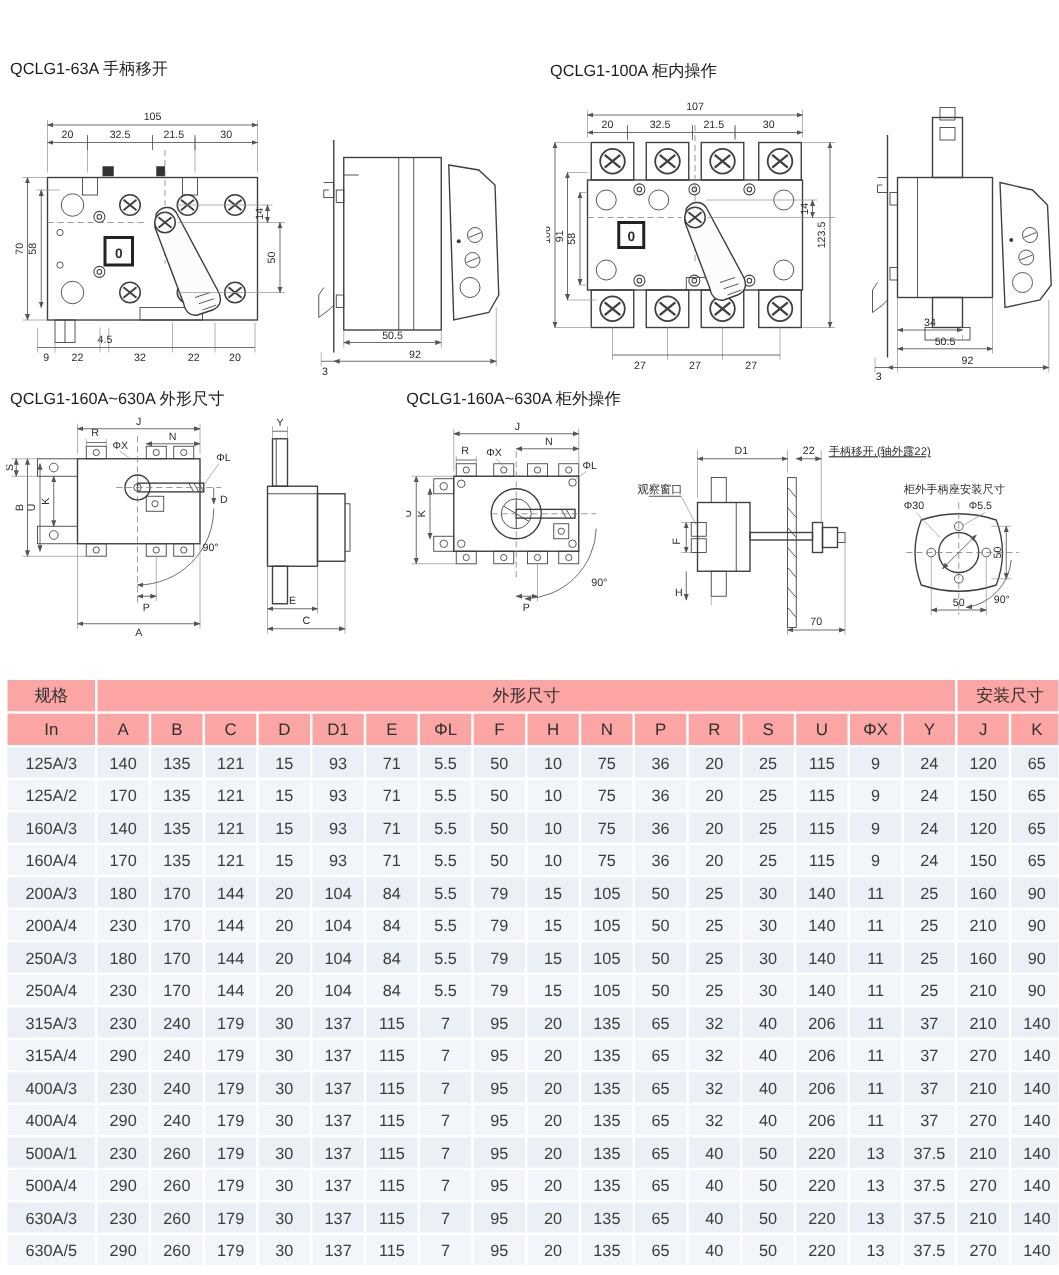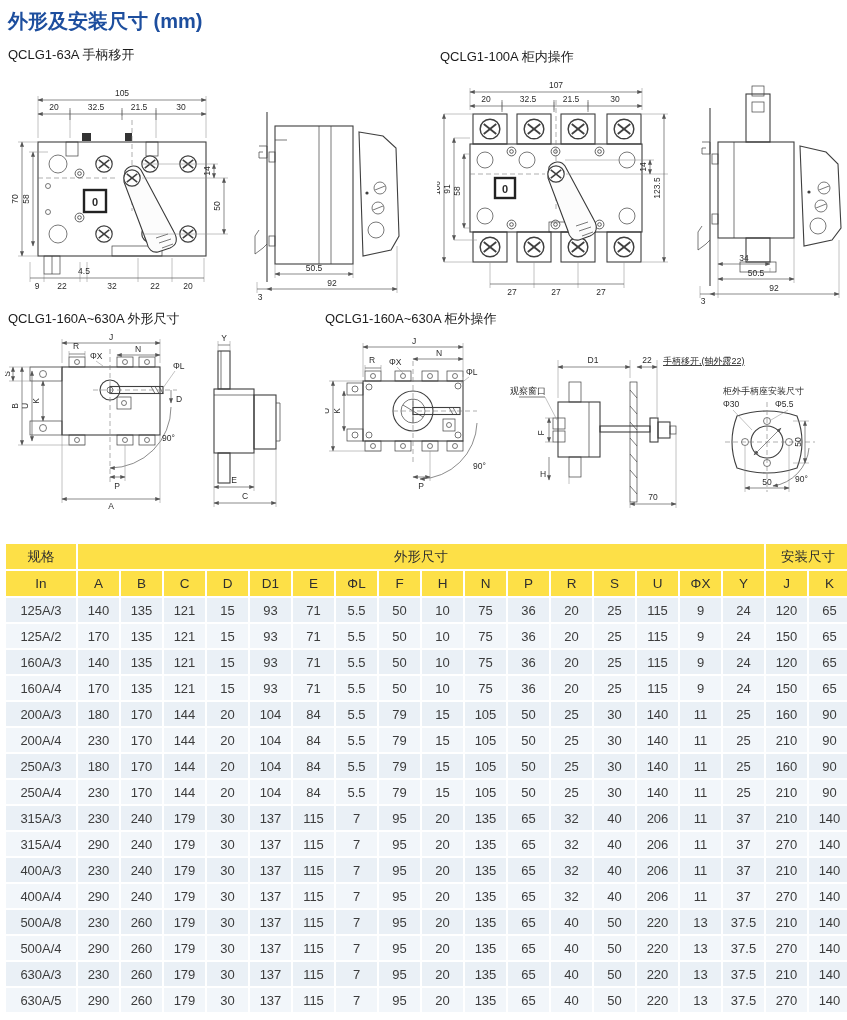--- a/index.html
+++ b/index.html
@@ -14,21 +14,21 @@
   .t{fill:none;stroke:#3f3f3f;stroke-width:0.7;}
   .d{fill:none;stroke:#5a5a5a;stroke-width:0.7;}
   .e{fill:none;stroke:#8f8f8f;stroke-width:0.55;}
   .c{fill:none;stroke:#7a7a7a;stroke-width:0.6;stroke-dasharray:5 3;}
   .hb{fill:#fcfcfc;stroke:#3a3a3a;stroke-width:1.1;}
   .ind{fill:none;stroke:#222;stroke-width:2.4;}
   .indtxt{font-size:11px;font-weight:bold;}
   
   .table-wrap{position:absolute;left:4px;top:542px;width:839px;}
   table{border-collapse:separate;border-spacing:2px;table-layout:fixed;width:839px;}
-  th{background:#fde047;font-weight:normal;font-size:13.5px;color:#2f2f2f;height:23px;text-align:center;}
+  th{background:#fca5a5;font-weight:normal;font-size:13.5px;color:#2f2f2f;height:23px;text-align:center;}
   td{background:#eaf0f6;font-size:13px;color:#3c3c3c;height:22px;text-align:center;}
   tr.alt td{background:#f2f6fa;}
 </style>
 </head>
 <body>
 
 <div class="page">
 
   <svg width="0" height="0" aria-hidden="true">
     <defs>
@@ -40,21 +40,20 @@
         <line x1="4.8" y1="5.8" x2="15.2" y2="14.2" stroke="#3f3f3f" stroke-width="1.5"></line>
         <line x1="15.2" y1="5.8" x2="4.8" y2="14.2" stroke="#3f3f3f" stroke-width="1.5"></line>
       </symbol>
       <symbol id="wash" viewBox="0 0 12 12">
         <circle cx="6" cy="6" r="4.8" fill="none" stroke="#3f3f3f" stroke-width="0.9"></circle>
         <circle cx="6" cy="6" r="2" fill="none" stroke="#3f3f3f" stroke-width="0.9"></circle>
       </symbol>
     </defs>
   </svg>
 
-  <h1 class="title">外形及安装尺寸 (mm)</h1>
 
   <span class="dlabel" style="left:8px;top:46px">QCLG1-63A 手柄移开</span>
   <span class="dlabel" style="left:440px;top:48px">QCLG1-100A 柜内操作</span>
   <span class="dlabel" style="left:8px;top:310px">QCLG1-160A~630A 外形尺寸</span>
   <span class="dlabel" style="left:325px;top:310px">QCLG1-160A~630A 柜外操作</span>
 
   <svg style="left:8px;top:86px" width="224" height="216" viewBox="0 0 224 216">
     <g>
       <rect x="30" y="56" width="168" height="114" class="b"></rect>
       <rect x="58" y="56" width="12" height="14" class="t"></rect>
@@ -831,21 +830,21 @@
             <td>65</td>
             <td>32</td>
             <td>40</td>
             <td>206</td>
             <td>11</td>
             <td>37</td>
             <td>270</td>
             <td>140</td>
           </tr>
           <tr>
-            <td>500A/8</td>
+            <td>500A/1</td>
             <td>230</td>
             <td>260</td>
             <td>179</td>
             <td>30</td>
             <td>137</td>
             <td>115</td>
             <td>7</td>
             <td>95</td>
             <td>20</td>
             <td>135</td>

